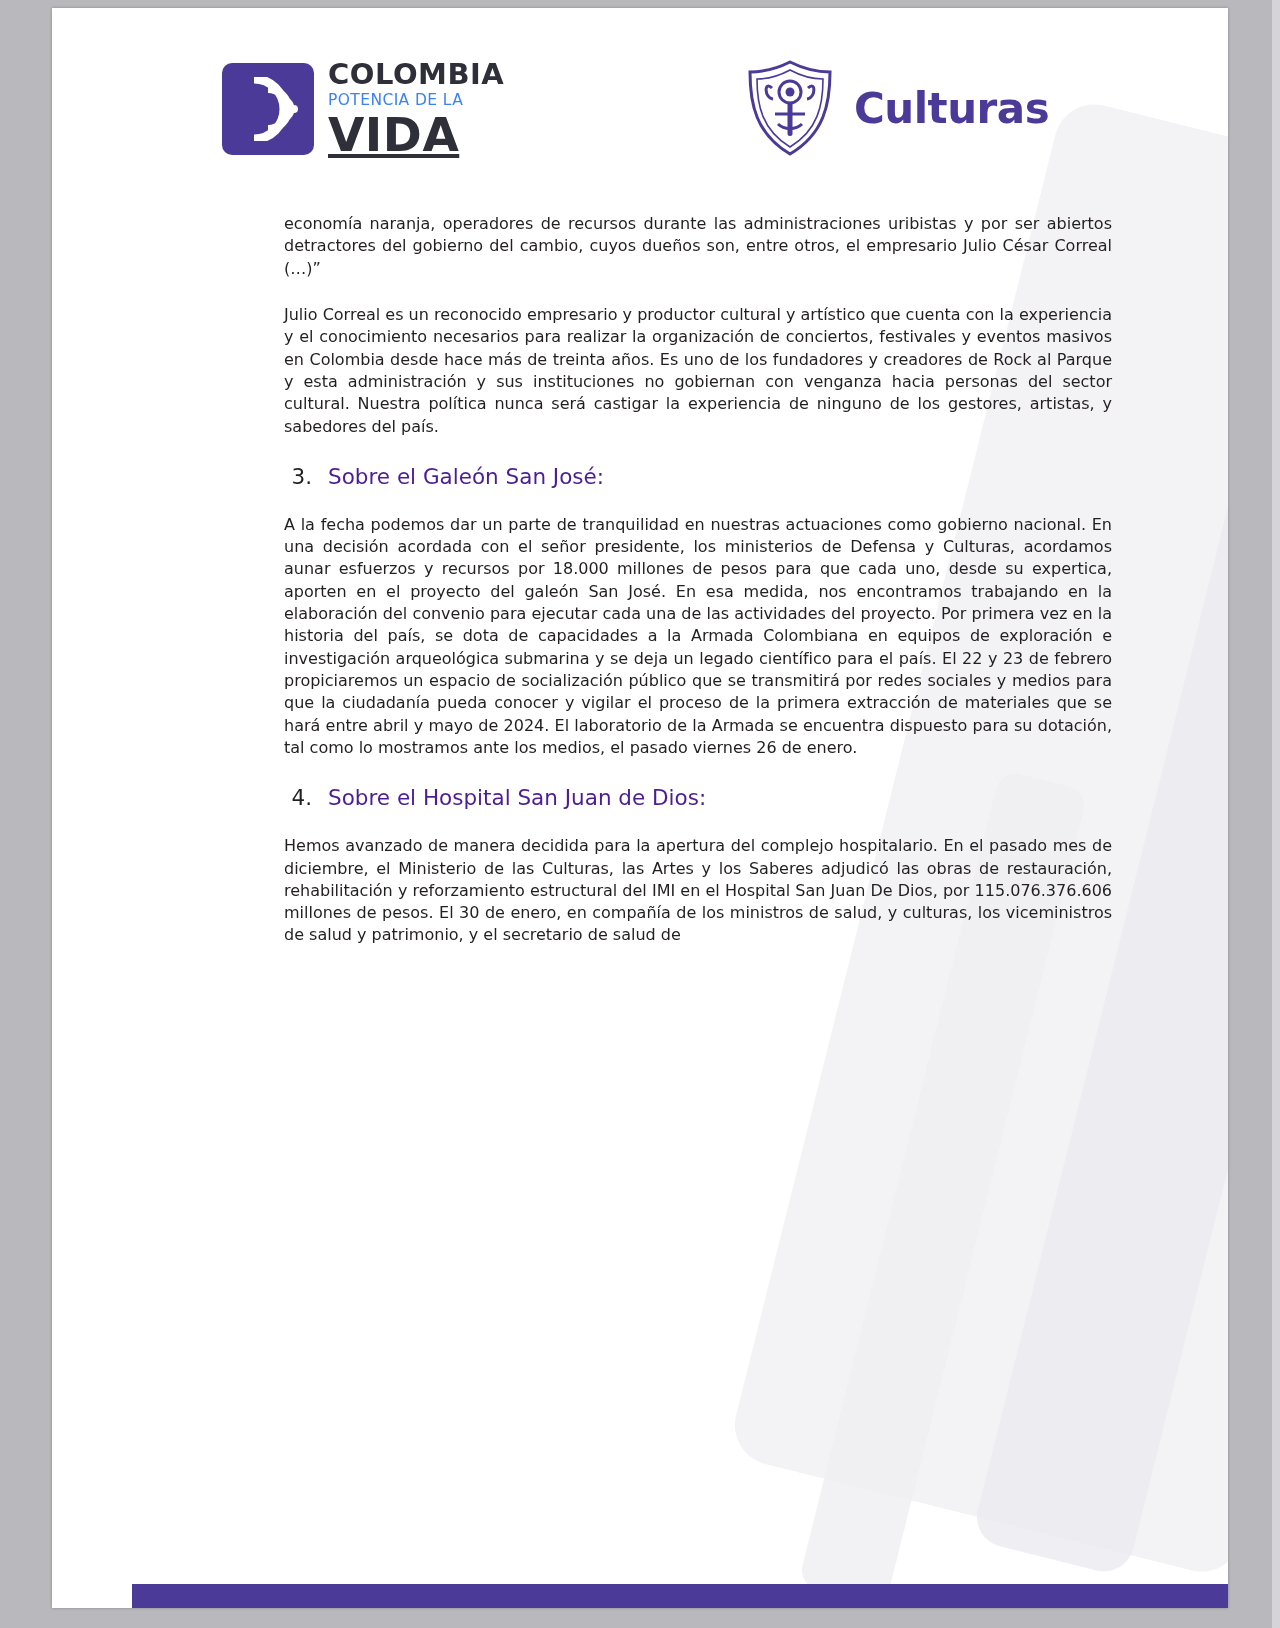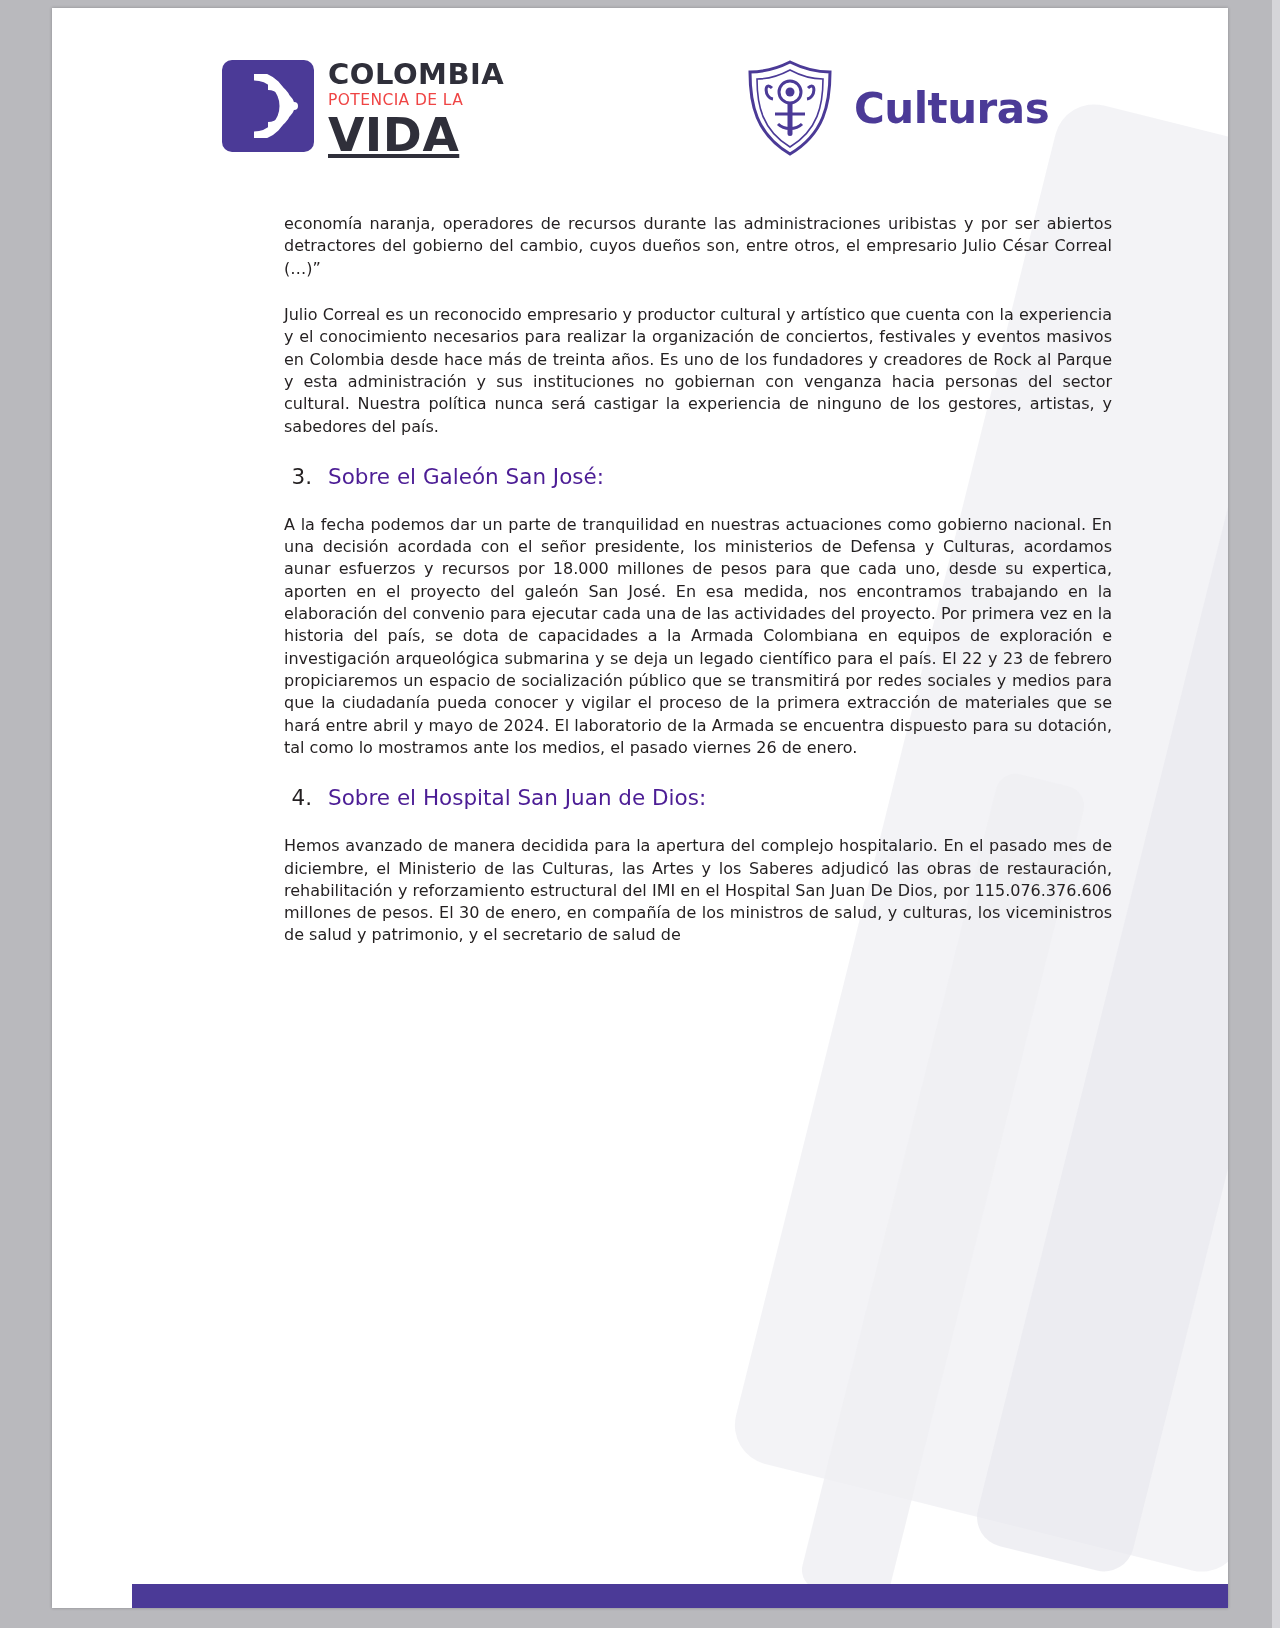--- a/index.html
+++ b/index.html
@@ -64,21 +64,21 @@
     position: absolute;
     left: 0; top: 0;
     width: 100%;
     height: 170px;
   }
   .logo-colombia {
     position: absolute;
     left: 170px;
     top: 52px;
     display: flex;
-    align-items: flex-start;
+    align-items: center;
   }
   .logo-mark {
     width: 92px;
     height: 92px;
     border-radius: 10px;
     background: #4b3a97;
     position: relative;
     overflow: hidden;
     flex: 0 0 auto;
   }
@@ -94,21 +94,21 @@
   }
   .logo-text .l1 {
     font-size: 29px;
     font-weight: bold;
     letter-spacing: .5px;
     color: #2f2f3a;
   }
   .logo-text .l2 {
     font-size: 15.5px;
     letter-spacing: .4px;
-    color: #ef4444;
+    color: #3b82f6;
     margin-top: 4px;
   }
   .logo-text .l3 {
     font-size: 47px;
     font-weight: bold;
     letter-spacing: .5px;
     color: #2f2f3a;
     margin-top: 2px;
     text-decoration: underline;
   }

